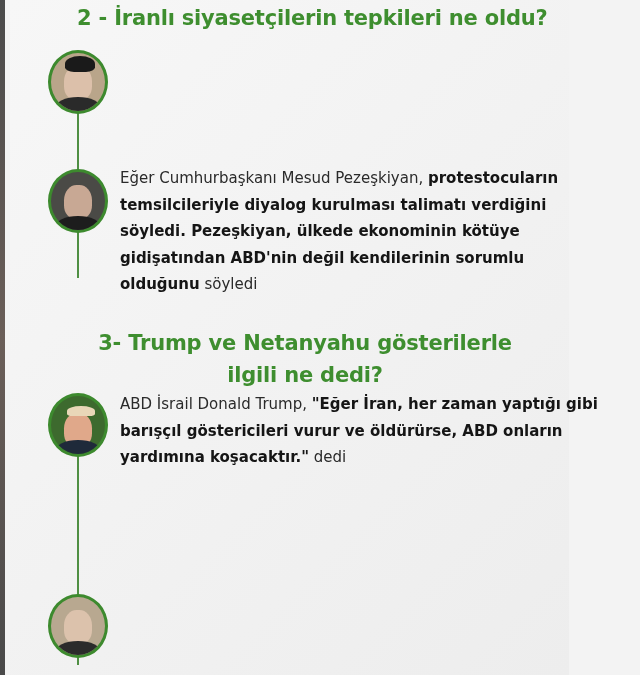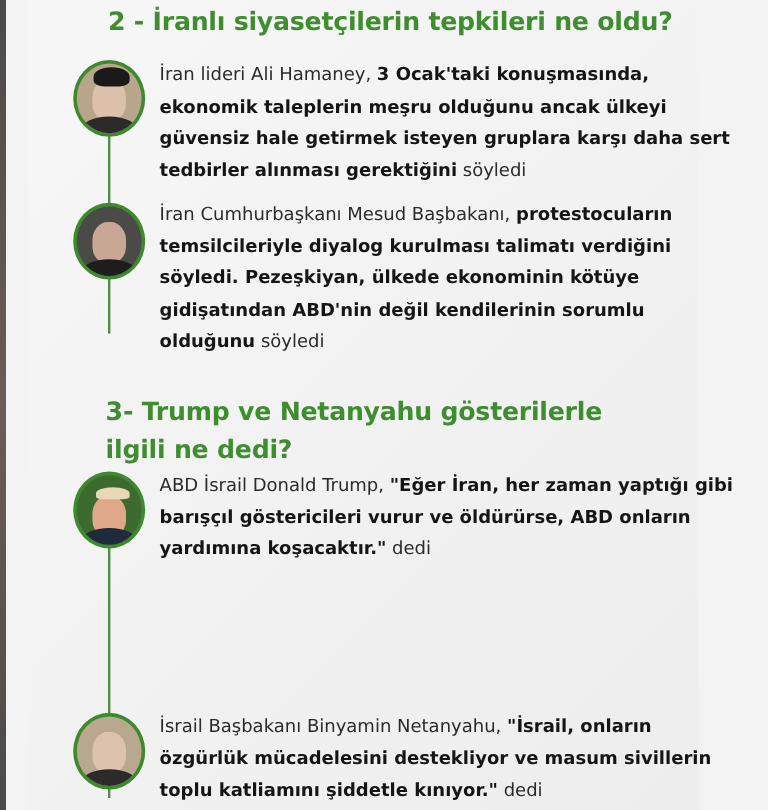--- a/index.html
+++ b/index.html
@@ -7,32 +7,32 @@
     width: 640px; height: 675px; overflow: hidden;
     background: #f3f3f3;
     font-family: "DejaVu Sans", "Liberation Sans", sans-serif;
     position: relative;
   }
   .left-strip {
     position: absolute; left: 0; top: 0; width: 5px; height: 675px;
     background: linear-gradient(#4a4a4a, #6a5e58 50%, #4a4a4a);
   }
   .card {
-    position: absolute; left: 23px; top: 0; width: 559px; height: 675px;
+    position: absolute; left: 10px; top: 0; width: 559px; height: 675px;
     background: linear-gradient(135deg, #f7f7f7 0%, #f2f2f2 50%, #ededed 100%);
   }
   .heading {
     position: absolute;
     color: #3e8e2f;
     font-weight: bold;
     font-size: 21px;
     letter-spacing: -0.2px;
   }
   .h1 { left: 67px; top: 6px; }
-  .h2 { left: 65px; top: 327px; line-height: 32px; width: 460px; }
+  .h2 { left: 65px; top: 327px; line-height: 32px; width: 460px; text-align: center; }
   .timeline {
     position: absolute; width: 2px; background: #4f8f43;
   }
   .avatar {
     position: absolute; width: 60px; height: 64px;
     border-radius: 50%;
     border: 3px solid #3d8a2e;
     box-sizing: border-box;
     overflow: hidden;
     background: #c9b8a4;
@@ -68,47 +68,41 @@
 
   <div class="heading h1">2 - İranlı siyasetçilerin tepkileri ne oldu?</div>
 
   <div class="timeline" style="left:67px; top:110px; height:168px;"></div>
 
   <div class="avatar" style="left:38px; top:50px; background:#b9a58a;">
     <div class="face" style="background:#dcc0aa;"></div>
     <div class="body" style="background:#2a2a2a;"></div>
     <div style="position:absolute;left:14px;top:3px;width:30px;height:16px;border-radius:50% 50% 30% 30%;background:#1a1a1a;"></div>
   </div>
-  <div class="entry" style="left:110px; top:49px;">
-    <span class="light">İran lideri Ali Hamaney, </span><span class="bold">3 Ocak'taki konuşmasında, ekonomik taleplerin meşru olduğunu ancak ülkeyi güvensiz hale getirmek isteyen gruplara karşı daha sert tedbirler alınması gerektiğini</span><span class="light"> söyledi</span>
-  </div>
 
   <div class="avatar" style="left:38px; top:169px; background:#4a4a46;">
     <div class="face" style="background:#c8a894;"></div>
     <div class="body" style="background:#1d1d1d;"></div>
   </div>
   <div class="entry" style="left:110px; top:165px;">
-    <span class="light">İran Cumhurbaşkanı Mesud Başbakanı, </span><span class="bold">protestocuların temsilcileriyle diyalog kurulması talimatı verdiğini söyledi. Pezeşkiyan, ülkede ekonominin kötüye gidişatından ABD'nin değil kendilerinin sorumlu olduğunu</span><span class="light"> söyledi</span>
+    <span class="light">Eğer Cumhurbaşkanı Mesud Pezeşkiyan, </span><span class="bold">protestocuların temsilcileriyle diyalog kurulması talimatı verdiğini söyledi. Pezeşkiyan, ülkede ekonominin kötüye gidişatından ABD'nin değil kendilerinin sorumlu olduğunu</span><span class="light"> söyledi</span>
   </div>
 
   <div class="heading h2">3- Trump ve Netanyahu gösterilerle ilgili ne dedi?</div>
 
   <div class="timeline" style="left:67px; top:445px; height:220px;"></div>
 
   <div class="avatar" style="left:38px; top:393px; background:#3d6a2e;">
     <div class="face" style="background:#e0a88a; top:30%;"></div>
     <div style="position:absolute;left:16px;top:10px;width:28px;height:10px;border-radius:50% 50% 20% 20%;background:#e9d7b8;"></div>
     <div class="body" style="background:#1f2a3a;"></div>
   </div>
   <div class="entry" style="left:110px; top:391px;">
     <span class="light">ABD İsrail Donald Trump, </span><span class="bold">"Eğer İran, her zaman yaptığı gibi barışçıl göstericileri vurur ve öldürürse, ABD onların yardımına koşacaktır."</span><span class="light"> dedi</span>
   </div>
 
 
   <div class="avatar" style="left:38px; top:594px; background:#b8a890;">
     <div class="face" style="background:#dcc2ac;"></div>
     <div class="body" style="background:#2b2b2b;"></div>
   </div>
-  <div class="entry" style="left:110px; top:592px;">
-    <span class="light">İsrail Başbakanı Binyamin Netanyahu, </span><span class="bold">"İsrail, onların özgürlük mücadelesini destekliyor ve masum sivillerin toplu katliamını şiddetle kınıyor."</span><span class="light"> dedi</span>
-  </div>
 
 </div>
 
 </body></html>

